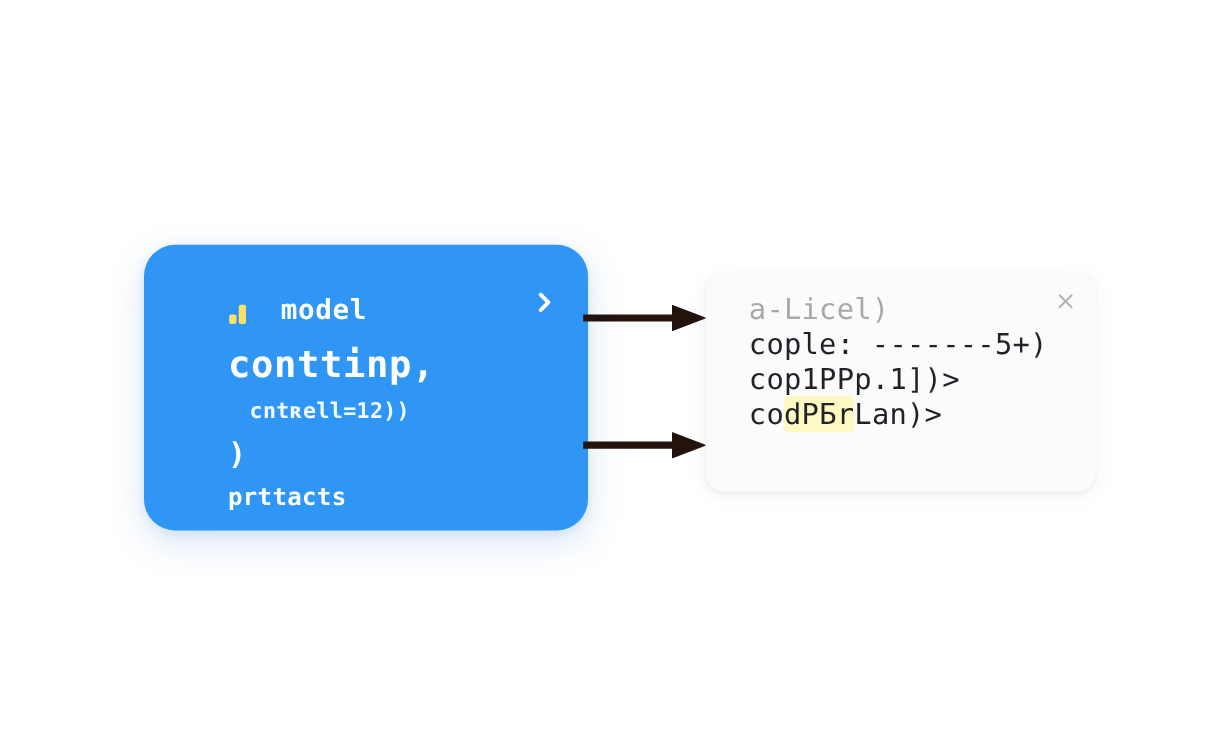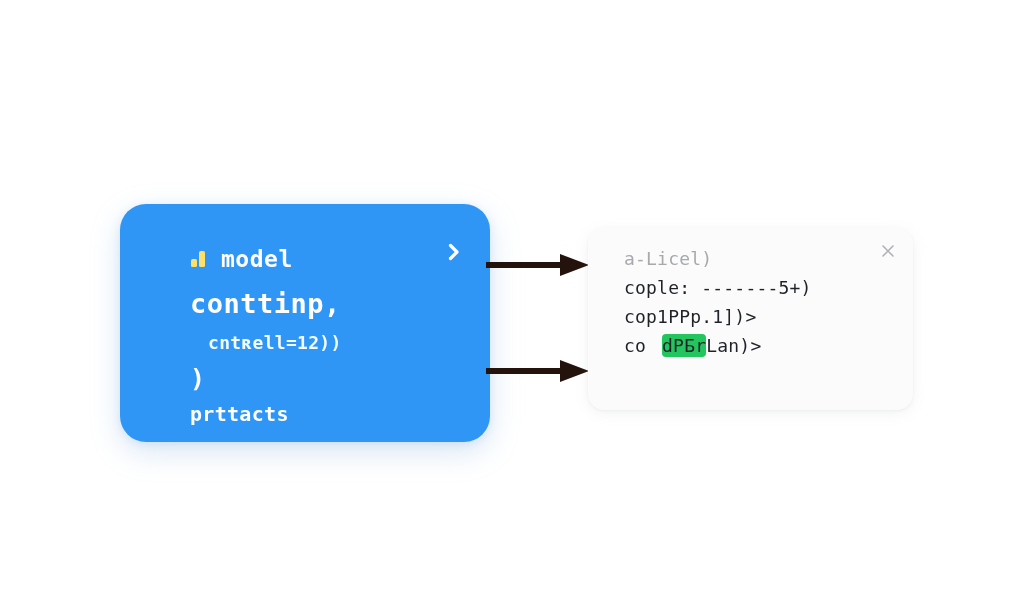--- a/index.html
+++ b/index.html
@@ -34,22 +34,22 @@
     border-radius: 26px;
     box-shadow: 0 10px 30px rgba(120,170,220,0.28),
                 0 2px 8px rgba(120,170,220,0.20);
   }
 
   #card-header {
     position: absolute;
     left: 70px;
     top: 44px;
     display: flex;
-    align-items: flex-start;
-    gap: 11px;
+    align-items: flex-end;
+    gap: 24px;
   }
 
   .bar-icon {
     width: 20px;
     height: 20px;
     display: block;
   }
 
   #card-title {
     color: #ffffff;
@@ -77,21 +77,21 @@
     top: 80px;
     width: 290px;
   }
 
   .code-line {
     color: #ffffff;
     font-family: "DejaVu Sans Mono", monospace;
     white-space: pre;
   }
   .code-line.l1 {
-    font-size: 27px;
+    font-size: 31px;
     font-weight: 700;
     line-height: 40px;
     letter-spacing: 0.5px;
   }
   .code-line.l2 {
     font-size: 18px;
     font-weight: 700;
     line-height: 38px;
     letter-spacing: 0.3px;
     padding-left: 18px;
@@ -143,34 +143,33 @@
 
   #panel-body {
     position: absolute;
     left: 36px;
     top: 16px;
     width: 270px;
   }
 
   .panel-line {
     font-family: "DejaVu Sans Mono", monospace;
-    font-size: 18px;
+    font-size: 24px;
     line-height: 29px;
     color: #1f2328;
     white-space: pre;
     letter-spacing: 0.2px;
   }
   .panel-line.muted {
     color: #a7a9ad;
   }
   .hl {
-    background: #22c55e;
+    background: #fef9c3;
     border-radius: 4px;
     padding: 1px 0;
-    margin-left: 16px;
   }
 </style>
 </head>
 <body>
 
 <div id="stage">
 
   <div id="blue-card">
 
     <div id="card-header">

